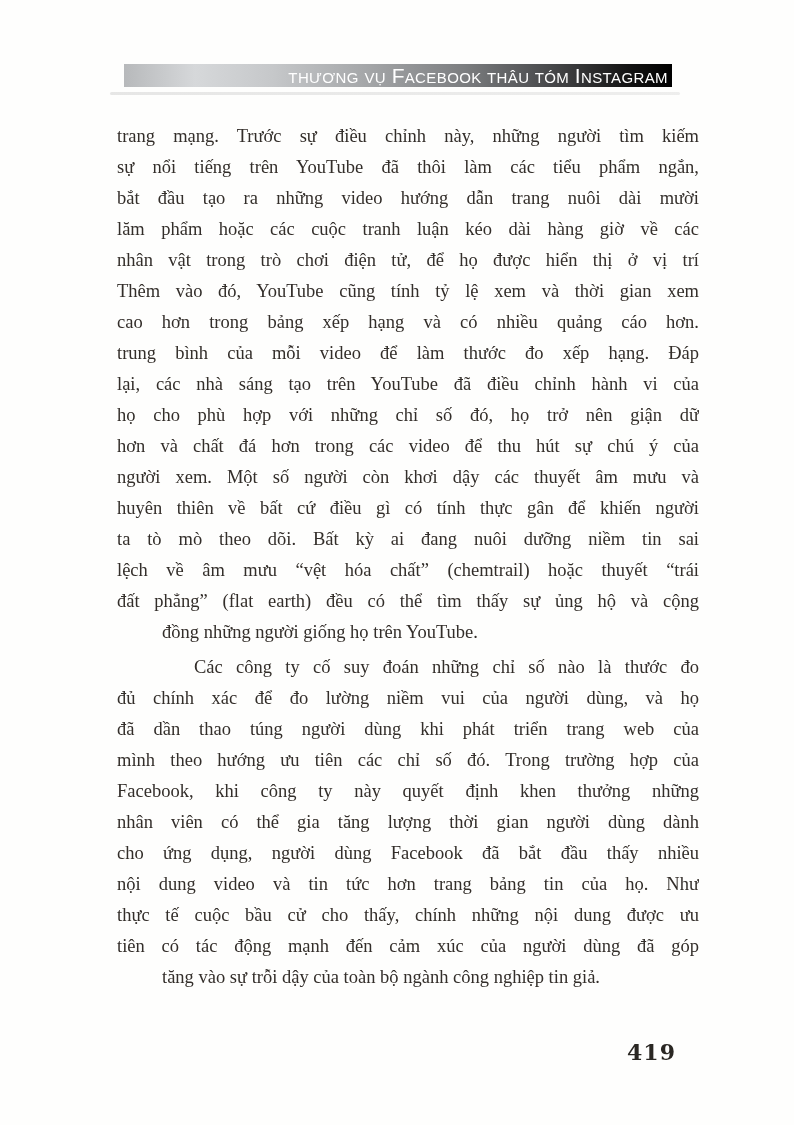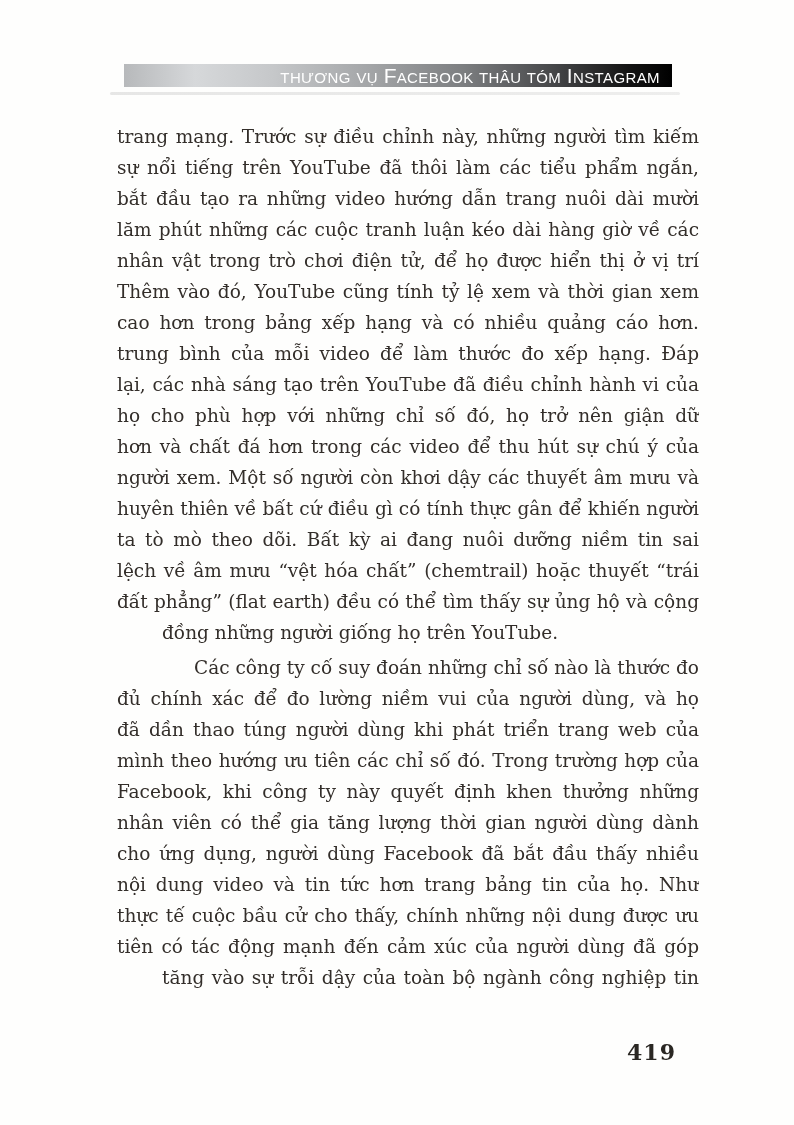--- a/index.html
+++ b/index.html
@@ -19,21 +19,21 @@
   .header-bar {
     position: absolute;
     left: 124px; top: 64px;
     width: 548px; height: 23px;
     background: linear-gradient(90deg,
       #b7b9bb 0%, #d6d8da 13%, #c6c8ca 27%,
       #a3a5a7 45%, #7c7e80 62%, #47484a 78%,
       #141414 92%, #000000 100%);
     box-sizing: border-box;
     text-align: right;
-    padding-right: 12px;
+    padding-right: 4px;
     line-height: 23px;
     white-space: nowrap;
   }
   .header-bar .bar-title {
     color: #ffffff;
     font-family: "Liberation Sans", sans-serif;
     font-size: 15px;
     letter-spacing: 0.4px;
     word-spacing: 1px;
   }
@@ -51,20 +51,21 @@
     border-radius: 2px;
   }
 
   
   .body-text {
     position: absolute;
     left: 117px; top: 121px;
     width: 582px;
     color: #332e2a;
     font-size: 18.5px;
+    font-family: Liberation Serif, serif;
   }
   .paragraph + .paragraph { margin-top: 4px; }
   .line {
     line-height: 31px;
     height: 31px;
     text-align: justify;
     text-align-last: justify;
     overflow: hidden;
   }
   .line.last { text-align-last: left; margin-left: 45px; }
@@ -89,21 +90,21 @@
   <div class="header-bar">
     <span class="bar-title"><span>THƯƠNG VỤ</span> <span><span class="brand-initial">F</span>ACEBOOK</span> <span>THÂU TÓM</span> <span><span class="brand-initial">I</span>NSTAGRAM</span></span>
   </div>
   <div class="bar-ghost"></div>
 
   <div class="body-text">
       <div class="paragraph">
         <div class="line">trang mạng. Trước sự điều chỉnh này, những người tìm kiếm</div>
         <div class="line">sự nổi tiếng trên YouTube đã thôi làm các tiểu phẩm ngắn,</div>
         <div class="line">bắt đầu tạo ra những video hướng dẫn trang nuôi dài mười</div>
-        <div class="line">lăm phút những các cuộc tranh luận kéo dài hàng giờ về các</div>
+        <div class="line">lăm phẩm hoặc các cuộc tranh luận kéo dài hàng giờ về các</div>
         <div class="line">nhân vật trong trò chơi điện tử, để họ được hiển thị ở vị trí</div>
         <div class="line">Thêm vào đó, YouTube cũng tính tỷ lệ xem và thời gian xem</div>
         <div class="line">cao hơn trong bảng xếp hạng và có nhiều quảng cáo hơn.</div>
         <div class="line">trung bình của mỗi video để làm thước đo xếp hạng. Đáp</div>
         <div class="line">lại, các nhà sáng tạo trên YouTube đã điều chỉnh hành vi của</div>
         <div class="line">họ cho phù hợp với những chỉ số đó, họ trở nên giận dữ</div>
         <div class="line">hơn và chất đá hơn trong các video để thu hút sự chú ý của</div>
         <div class="line">người xem. Một số người còn khơi dậy các thuyết âm mưu và</div>
         <div class="line">huyên thiên về bất cứ điều gì có tính thực gân để khiến người</div>
         <div class="line">ta tò mò theo dõi. Bất kỳ ai đang nuôi dưỡng niềm tin sai</div>

